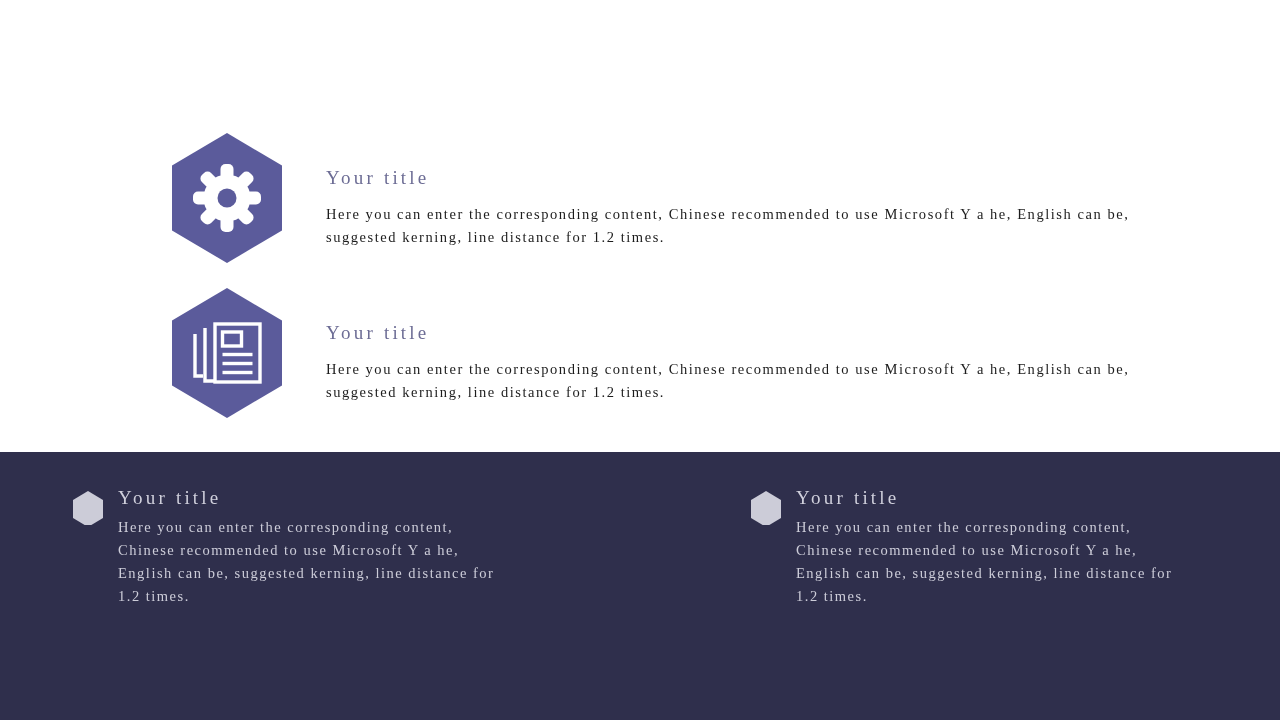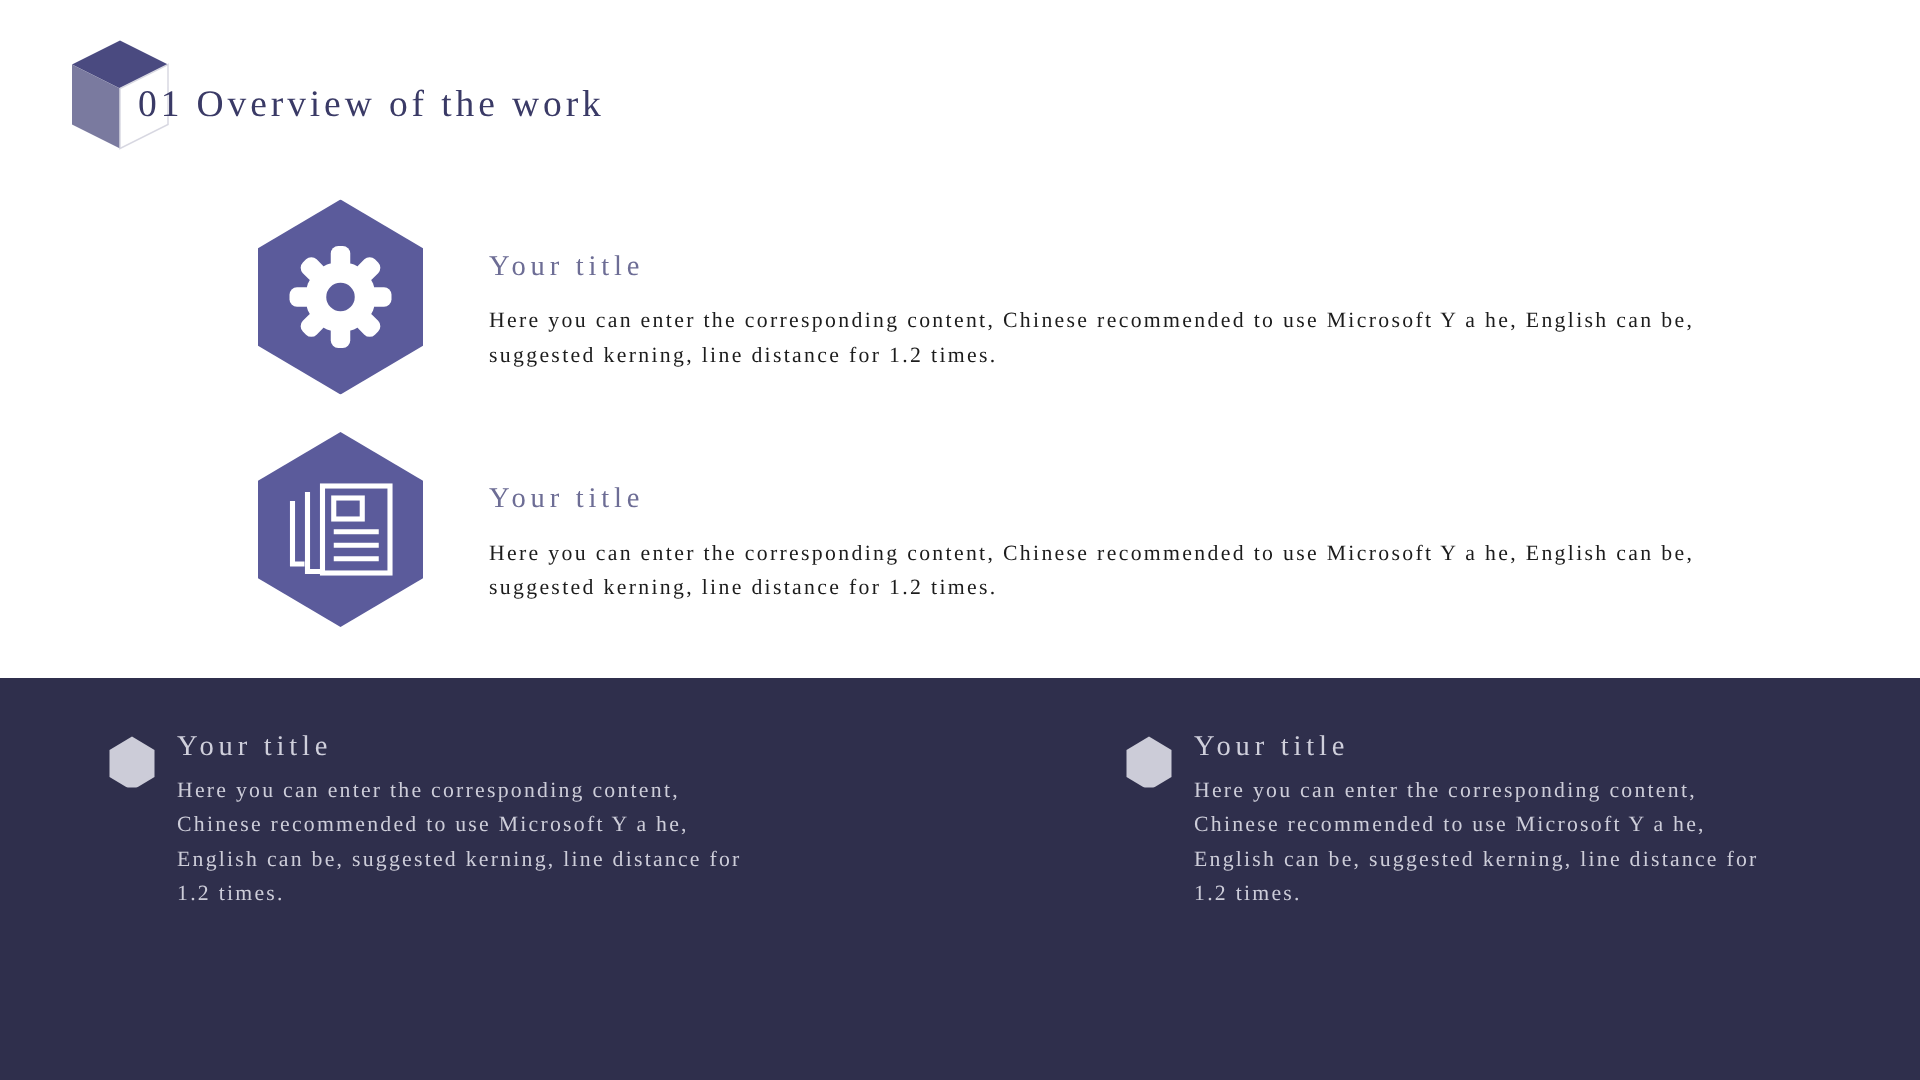--- a/index.html
+++ b/index.html
@@ -139,35 +139,20 @@
     color: #cdcdd9;
     line-height: 1.6;
     font-family: "Liberation Serif", "DejaVu Serif", serif;
   }
 </style>
 </head>
 <body>
 
 <div class="slide">
 
-  <div class="header">
-
-    <div class="cube-icon">
-      <svg viewBox="0 0 78 80" width="78" height="80" xmlns="http://www.w3.org/2000/svg">
-
-        <polygon points="8,18 40,2 72,18 40,34" fill="#4a4a80"></polygon>
-
-        <polygon points="8,18 40,34 40,74 8,58" fill="#7a7a9f"></polygon>
-
-        <polygon points="40,34 72,18 72,58 40,74" fill="#ffffff" stroke="#d8d8e2" stroke-width="1"></polygon>
-      </svg>
-    </div>
-
-    <div class="header-title">01 Overview of the work</div>
-  </div>
 
   <div class="feature-row row-1">
     <div class="hex-badge">
       <svg viewBox="0 0 110 130" width="110" height="130" xmlns="http://www.w3.org/2000/svg">
         <polygon points="55,0 110,32.5 110,97.5 55,130 0,97.5 0,32.5" fill="#5b5b9b"></polygon>
         <g transform="translate(55,65)" fill="#ffffff">
 
           <g>
             <rect x="-6.5" y="-34" width="13" height="16" rx="5"></rect>
             <rect x="-6.5" y="18" width="13" height="16" rx="5"></rect>

